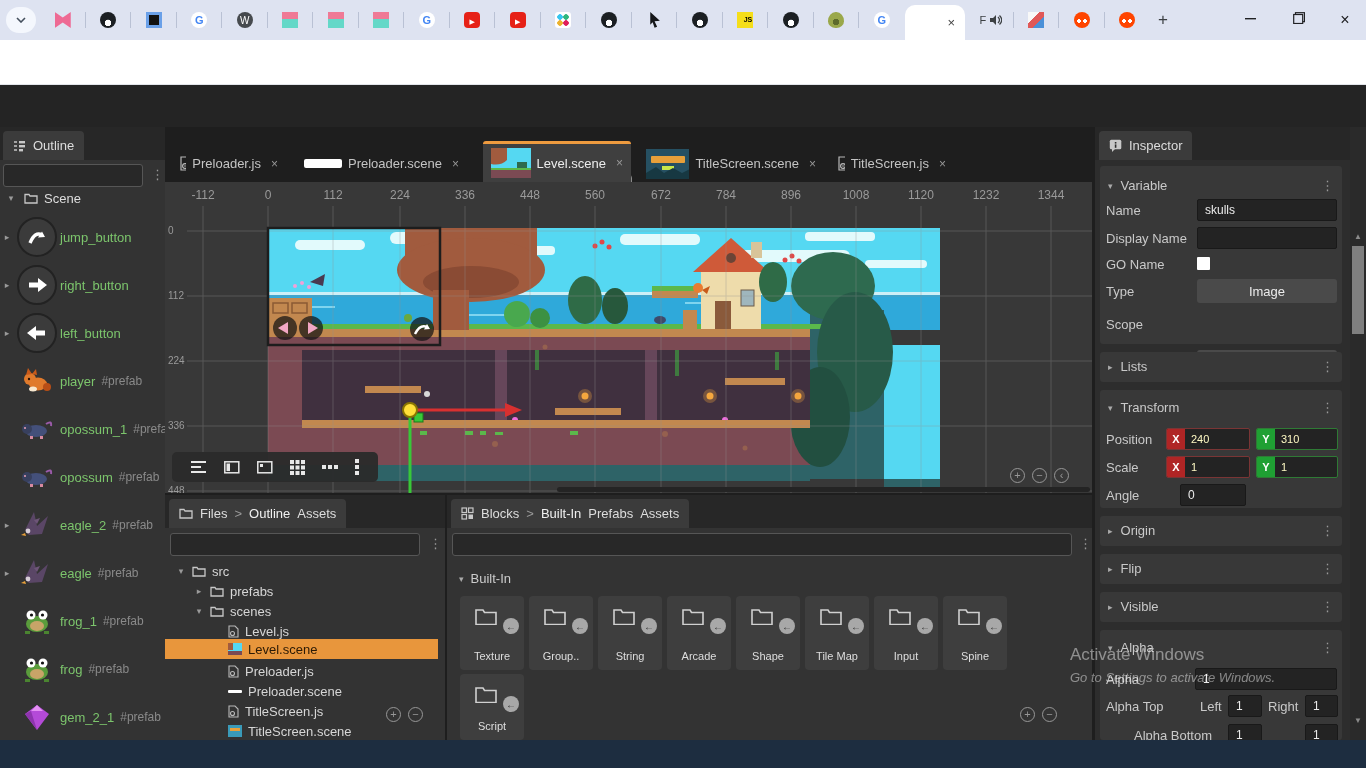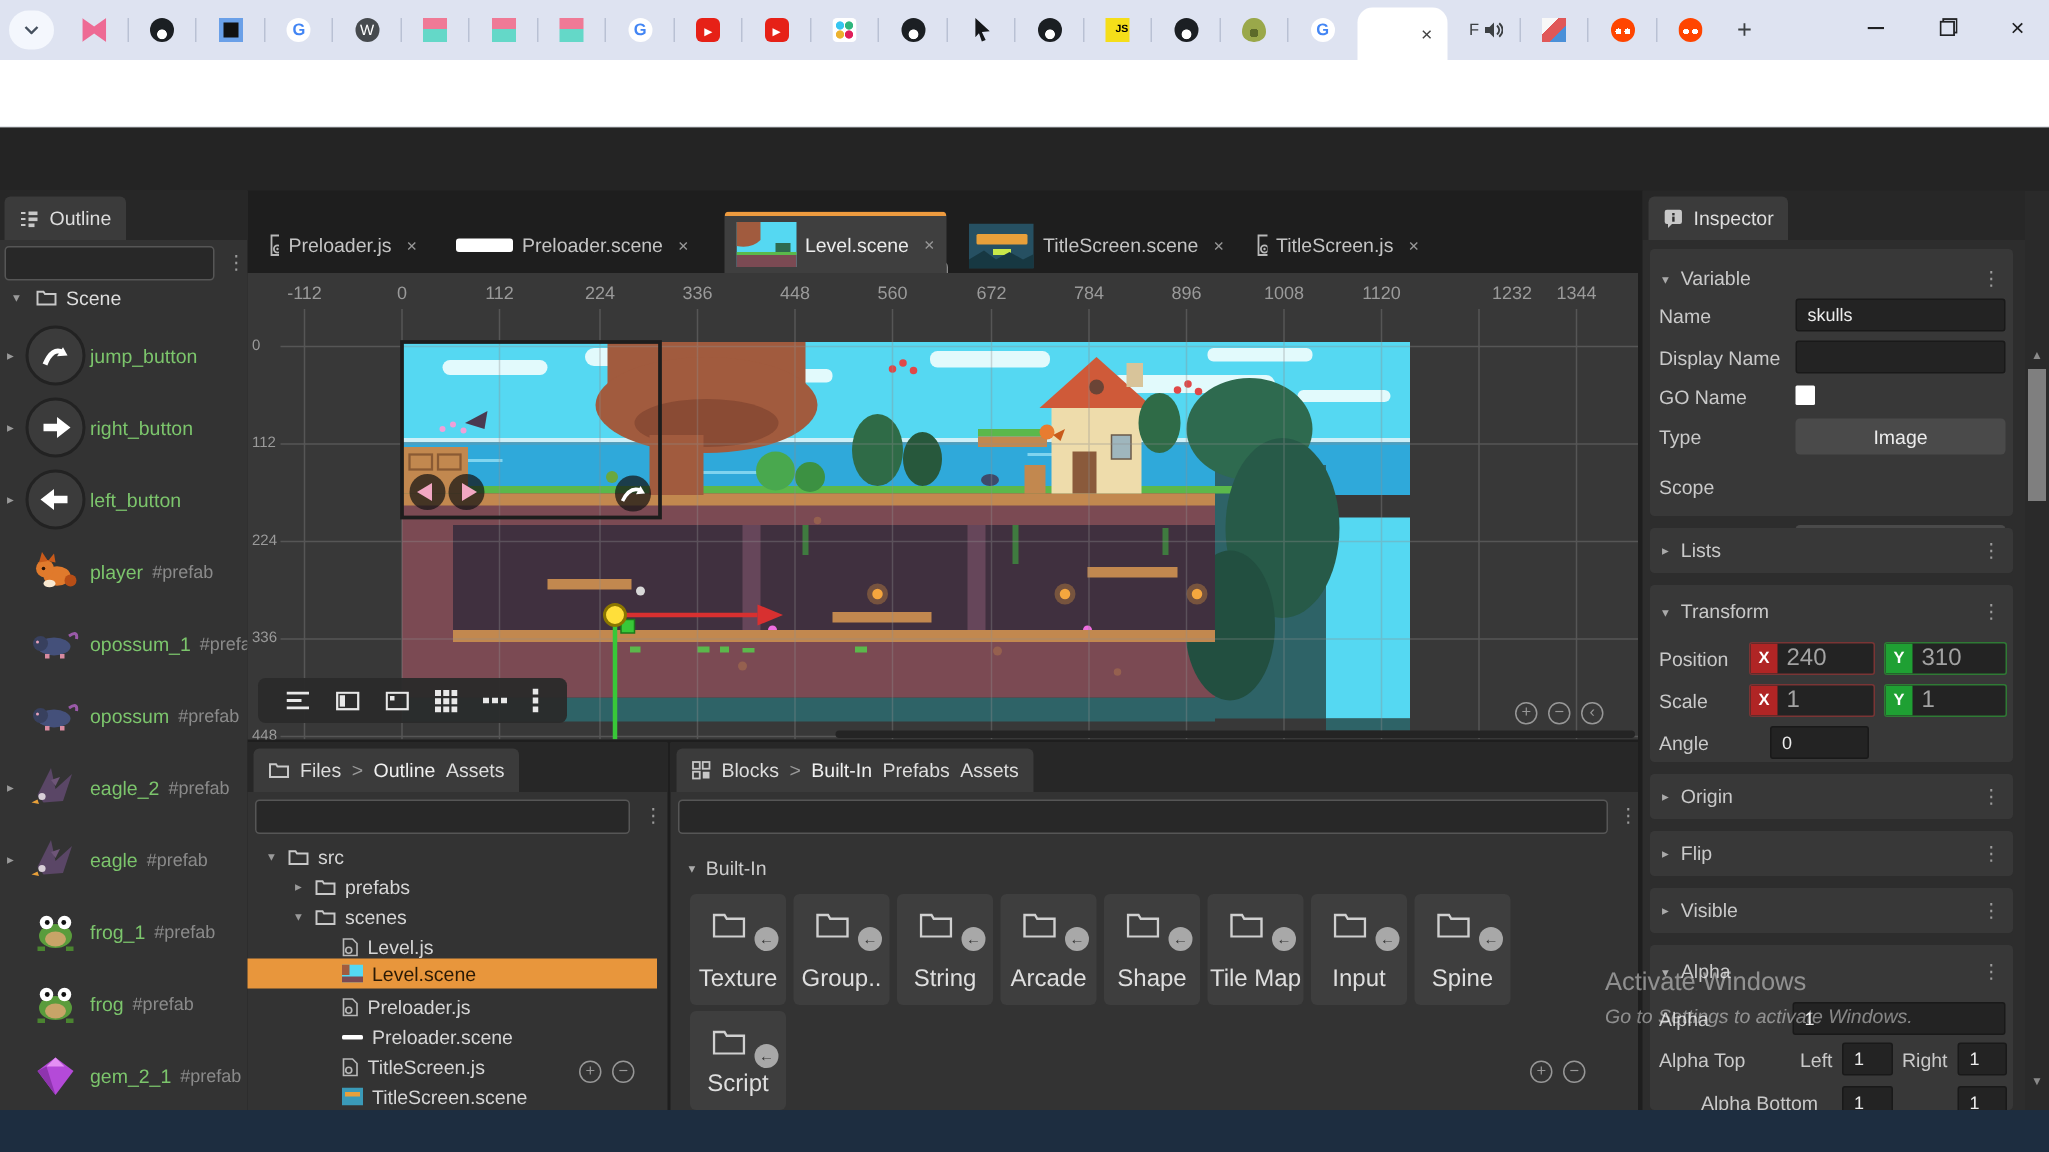--- a/index.html
+++ b/index.html
@@ -84,34 +84,34 @@
   .zoomgrp{display:flex;gap:7px;}
   .zcirc{width:15px;height:15px;border:1.5px solid #979797;border-radius:50%;color:#979797;font-size:11px;
     display:flex;align-items:center;justify-content:center;box-sizing:border-box;line-height:1;}
   
   .frow{position:absolute;height:20px;display:flex;align-items:center;color:#d6d6d6;font-size:13px;gap:6px;white-space:nowrap;}
   .fcaret{color:#9a9a9a;font-size:9px;width:10px;text-align:center;}
   .bcard{position:absolute;top:596px;width:64px;height:74px;background:#3e3e3e;border-radius:4px;}
   .bcard .badge{position:absolute;right:5px;top:22px;width:16px;height:16px;border-radius:50%;background:#a8a8a8;
     color:#333;font-size:10px;display:flex;align-items:center;justify-content:center;}
   .bcard .bfold{position:absolute;left:15px;top:12px;}
-  .blabel{position:absolute;left:0;bottom:8px;width:100%;text-align:center;color:#dedede;font-size:16px;white-space:nowrap;overflow:hidden;}
+  .blabel{position:absolute;left:0;bottom:8px;width:100%;text-align:center;color:#dedede;font-size:11px;white-space:nowrap;overflow:hidden;}
   
   .icard{position:absolute;left:1100px;width:242px;background:#383838;border-radius:3px;}
   .ihead{position:absolute;left:8px;display:flex;align-items:center;gap:8px;color:#c9c9c9;font-size:13px;}
   .ihead .chev{font-size:9px;color:#aaa;}
   .ikebab{position:absolute;right:8px;color:#9a9a9a;font-size:13px;}
   .ilabel{position:absolute;color:#c9c9c9;font-size:13px;}
   .ival{position:absolute;height:22px;background:#232323;border:1px solid #191919;border-radius:2px;
     color:#ececec;font-size:12px;display:flex;align-items:center;padding-left:7px;box-sizing:border-box;}
   .ibtn{position:absolute;height:24px;background:#4a4a4a;border-radius:3px;color:#ececec;font-size:13px;
     display:flex;align-items:center;justify-content:center;}
   .xyg{position:absolute;height:22px;display:flex;background:#232323;border:1px solid;border-radius:2px;overflow:hidden;box-sizing:border-box;}
   .xybadge{width:18px;color:#fff;font-size:11px;font-weight:bold;display:flex;align-items:center;justify-content:center;flex:none;}
-  .xyval{flex:1;color:#a3a3a3;font-size:16px;display:flex;align-items:center;padding-left:6px;text-align:center;}
+  .xyval{flex:1;color:#fef9c3;font-size:11px;display:flex;align-items:center;padding-left:6px;text-align:center;}
   .checkbox{position:absolute;width:13px;height:13px;background:#fff;border-radius:1px;}
   .watermark{left:1070px;top:645px;width:280px;color:rgba(255,255,255,.45);pointer-events:none;z-index:60;}
   .wm1{font-size:17px;}
   .wm2{font-size:13px;margin-top:5px;font-style:italic;}
   .scrolltrack{left:1350px;top:127px;width:16px;height:613px;background:#2a2a2a;}
   .scrollthumb{left:1352px;top:246px;width:12px;height:88px;background:#7f7f7f;}
   .sarrow{left:1353px;width:10px;color:#8a8a8a;font-size:8px;text-align:center;}
   
   .taskbar{left:0;top:740px;width:1366px;height:28px;background:#1d2d40;z-index:70;}
 </style>
@@ -709,21 +709,21 @@
     <span class="hr" style="left:168px">112</span>
     <span class="hr" style="left:235px">224</span>
     <span class="hr" style="left:300px">336</span>
     <span class="hr" style="left:365px">448</span>
     <span class="hr" style="left:430px">560</span>
     <span class="hr" style="left:496px">672</span>
     <span class="hr" style="left:561px">784</span>
     <span class="hr" style="left:626px">896</span>
     <span class="hr" style="left:691px">1008</span>
     <span class="hr" style="left:756px">1120</span>
-    <span class="hr" style="left:843px">1232</span>
+    <span class="hr" style="left:821px">1232</span>
     <span class="hr" style="left:886px">1344</span>
     <span class="vr" style="top:43px">0</span>
     <span class="vr" style="top:108px">112</span>
     <span class="vr" style="top:173px">224</span>
     <span class="vr" style="top:238px">336</span>
     <span class="vr" style="top:303px">448</span>
 
     <div class="abs ctoolbar">
       <svg width="16" height="12">
           <rect y="0" width="15" height="2" fill="#e8e8e8"></rect>

